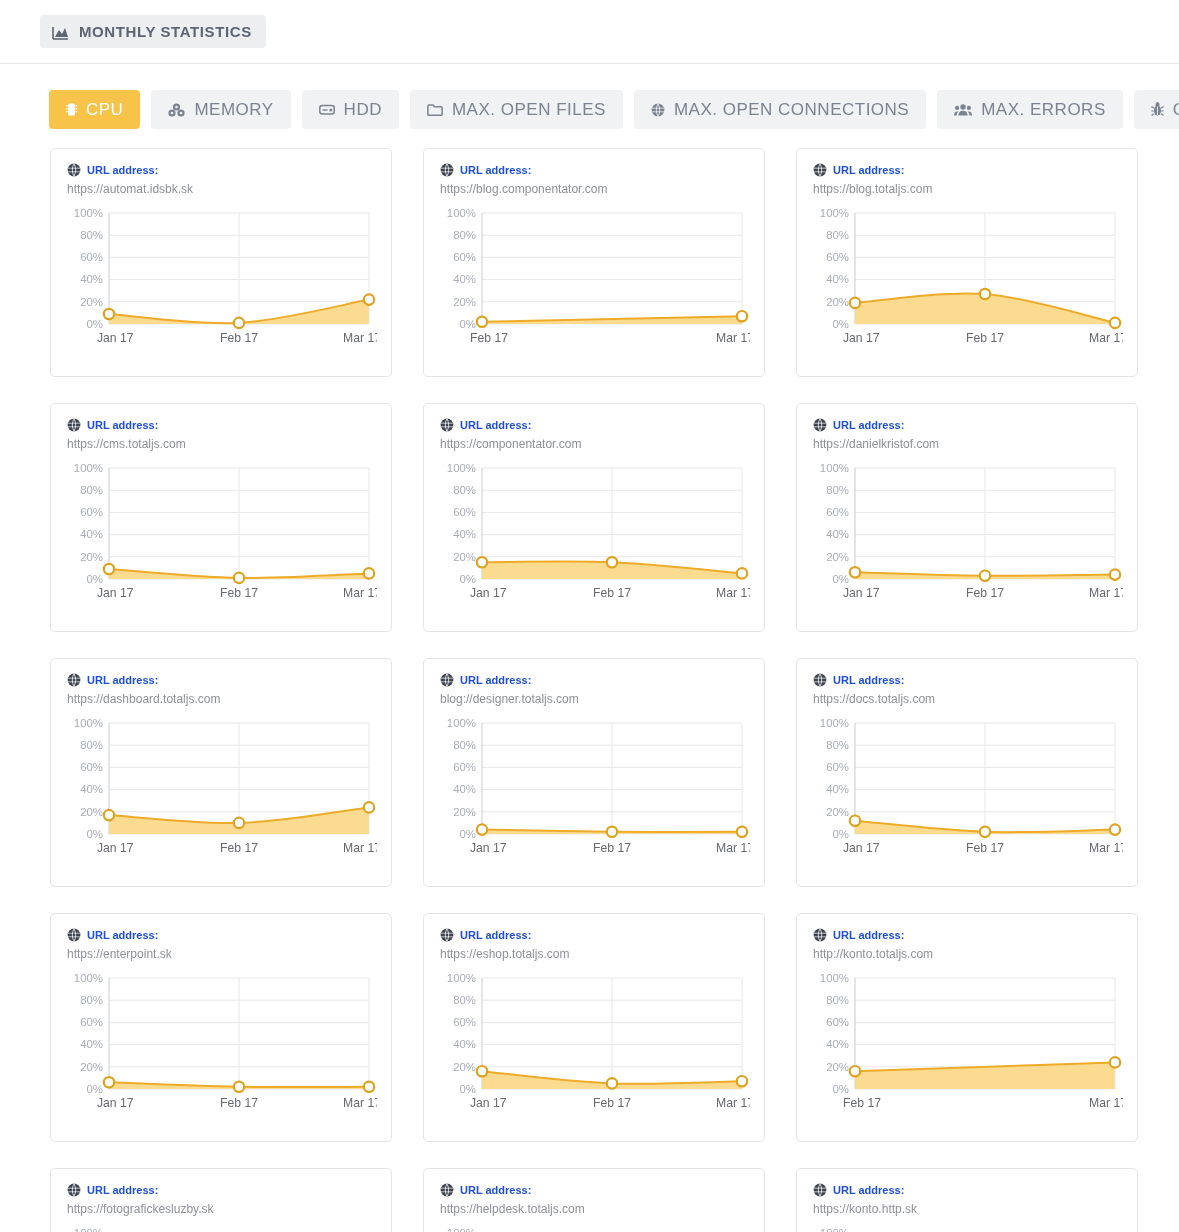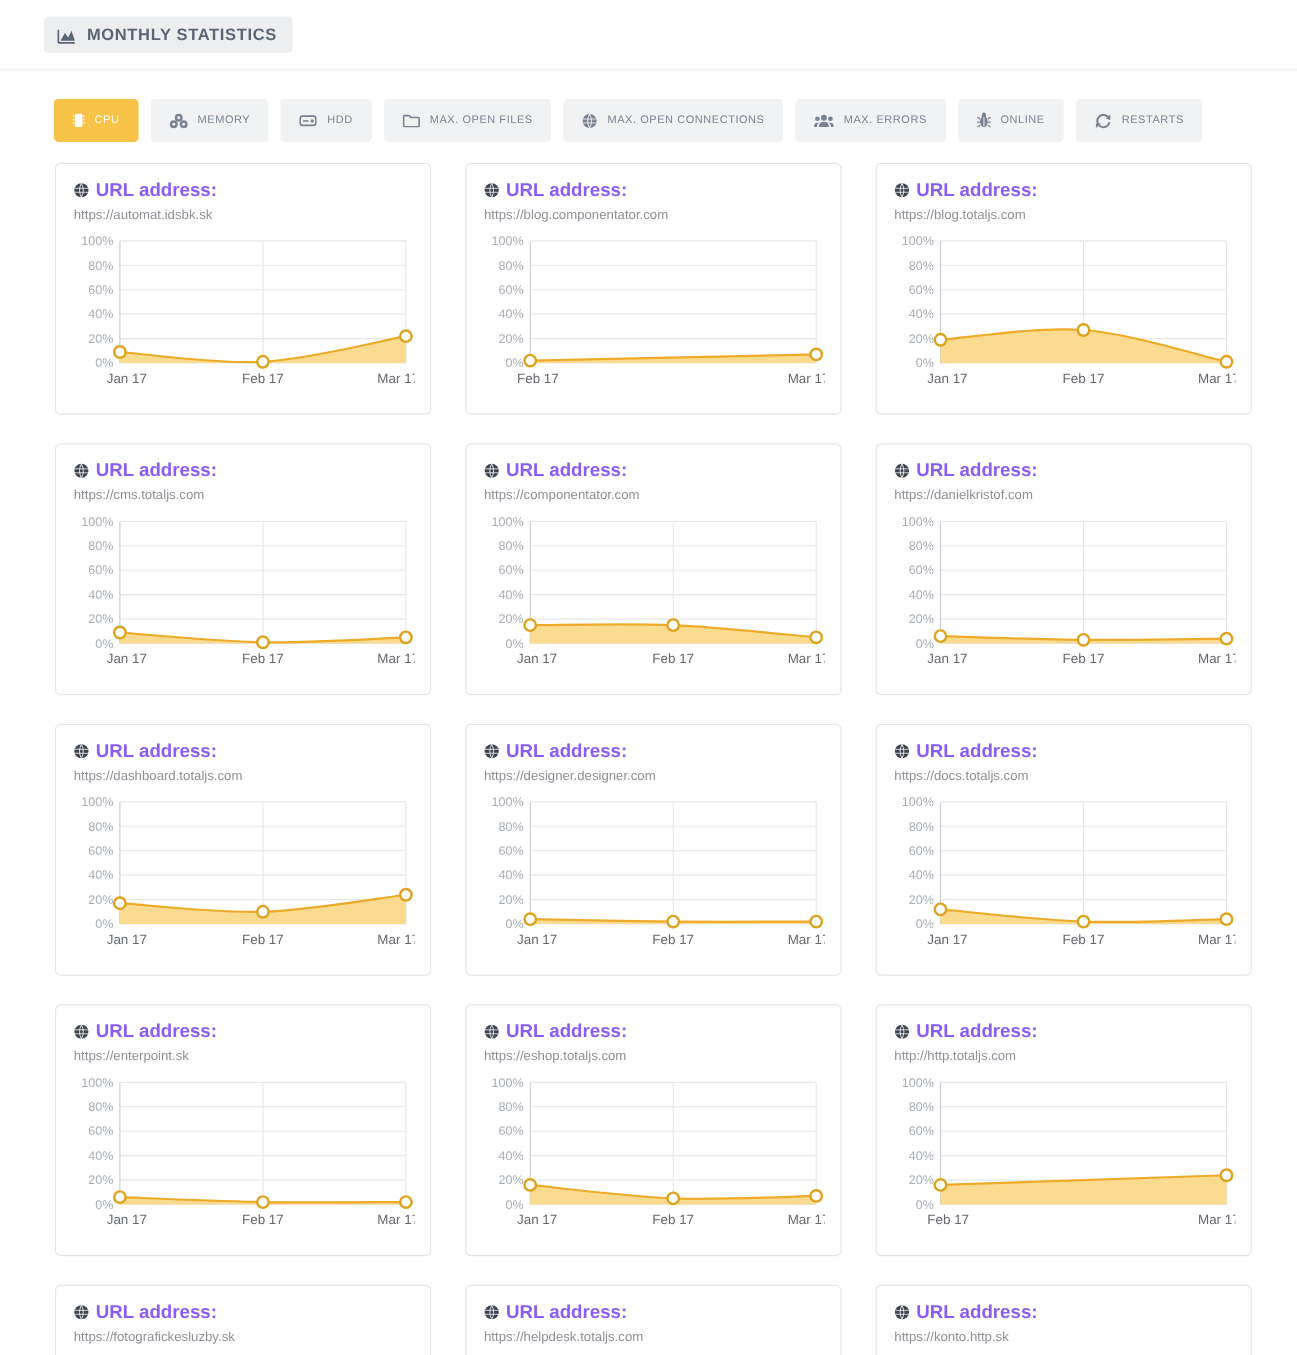--- a/index.html
+++ b/index.html
@@ -44,21 +44,21 @@
   .tab {
     display: inline-flex;
     align-items: center;
     gap: 9px;
     background: #f1f2f3;
     color: #7a8392;
     border: none;
     border-radius: 4px;
     height: 39px;
     padding: 0 17px;
-    font-size: 10px;
+    font-size: 17px;
     font-family: "Liberation Sans", sans-serif;
     letter-spacing: 0.5px;
     cursor: pointer;
     white-space: nowrap;
   }
   .tab .ico { display: inline-flex; align-items: center; }
   .tab.active {
     background: #f7c349;
     color: #ffffff;
   }
@@ -75,23 +75,23 @@
     border: 1px solid #e3e5e7;
     border-radius: 5px;
     padding: 14px 16px 10px 16px;
     height: 229px;
     overflow: hidden;
   }
   .card-label {
     display: flex;
     align-items: center;
     gap: 6px;
-    font-size: 17px;
+    font-size: 11px;
     font-weight: bold;
-    color: #8b5cf6;
+    color: #1d4ed8;
   }
   .card-label .ico { color: #3d4450; display: inline-flex; }
   .card-url {
     margin-top: 5px;
     font-size: 12px;
     color: #8d9096;
     white-space: nowrap;
     overflow: hidden;
     text-overflow: ellipsis;
   }
@@ -494,21 +494,21 @@
       <div class="card-label">
         <span class="ico">
           <svg width="14" height="14" viewBox="0 0 14 14">
             <circle cx="7" cy="7" r="6.4" fill="#3d4450"></circle>
         <path d="M7 0.6 Q3.6 7 7 13.4 Q10.4 7 7 0.6" fill="none" stroke="#ffffff" stroke-width="0.9" opacity="0.85"></path>
         <path d="M0.9 5.2 L13.1 5.2 M0.9 8.8 L13.1 8.8" stroke="#ffffff" stroke-width="0.85" opacity="0.8"></path>
           </svg>
         </span>
         <span>URL address:</span>
       </div>
-      <div class="card-url">https://designer.designer.com</div>
+      <div class="card-url">blog://designer.totaljs.com</div>
       <div class="chart-wrap">
         <svg class="chart" width="310" height="145" viewBox="0 0 310 145">
           <line class="gridline" x1="42" y1="8.0" x2="302" y2="8.0"></line>
           <text class="axis-label" x="36" y="11.8" text-anchor="end">100%</text>
           <line class="gridline" x1="42" y1="30.2" x2="302" y2="30.2"></line>
           <text class="axis-label" x="36" y="34.0" text-anchor="end">80%</text>
           <line class="gridline" x1="42" y1="52.4" x2="302" y2="52.4"></line>
           <text class="axis-label" x="36" y="56.2" text-anchor="end">60%</text>
           <line class="gridline" x1="42" y1="74.6" x2="302" y2="74.6"></line>
           <text class="axis-label" x="36" y="78.4" text-anchor="end">40%</text>
@@ -654,21 +654,21 @@
       <div class="card-label">
         <span class="ico">
           <svg width="14" height="14" viewBox="0 0 14 14">
             <circle cx="7" cy="7" r="6.4" fill="#3d4450"></circle>
         <path d="M7 0.6 Q3.6 7 7 13.4 Q10.4 7 7 0.6" fill="none" stroke="#ffffff" stroke-width="0.9" opacity="0.85"></path>
         <path d="M0.9 5.2 L13.1 5.2 M0.9 8.8 L13.1 8.8" stroke="#ffffff" stroke-width="0.85" opacity="0.8"></path>
           </svg>
         </span>
         <span>URL address:</span>
       </div>
-      <div class="card-url">http://http.totaljs.com</div>
+      <div class="card-url">http://konto.totaljs.com</div>
       <div class="chart-wrap">
         <svg class="chart" width="310" height="145" viewBox="0 0 310 145">
           <line class="gridline" x1="42" y1="8.0" x2="302" y2="8.0"></line>
           <text class="axis-label" x="36" y="11.8" text-anchor="end">100%</text>
           <line class="gridline" x1="42" y1="30.2" x2="302" y2="30.2"></line>
           <text class="axis-label" x="36" y="34.0" text-anchor="end">80%</text>
           <line class="gridline" x1="42" y1="52.4" x2="302" y2="52.4"></line>
           <text class="axis-label" x="36" y="56.2" text-anchor="end">60%</text>
           <line class="gridline" x1="42" y1="74.6" x2="302" y2="74.6"></line>
           <text class="axis-label" x="36" y="78.4" text-anchor="end">40%</text>

